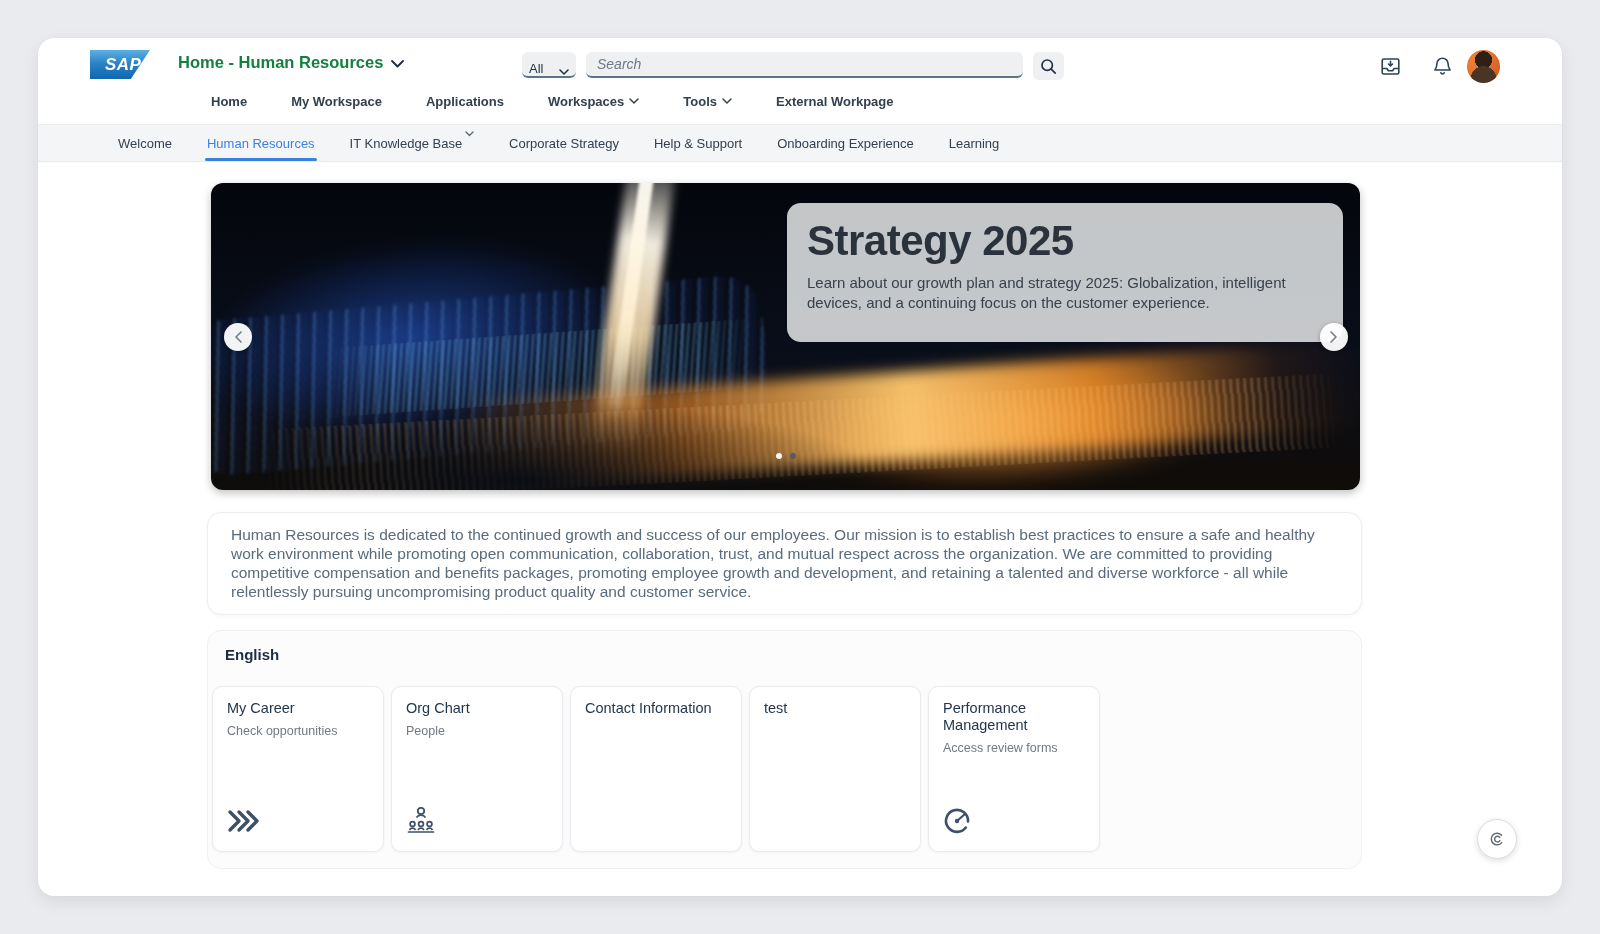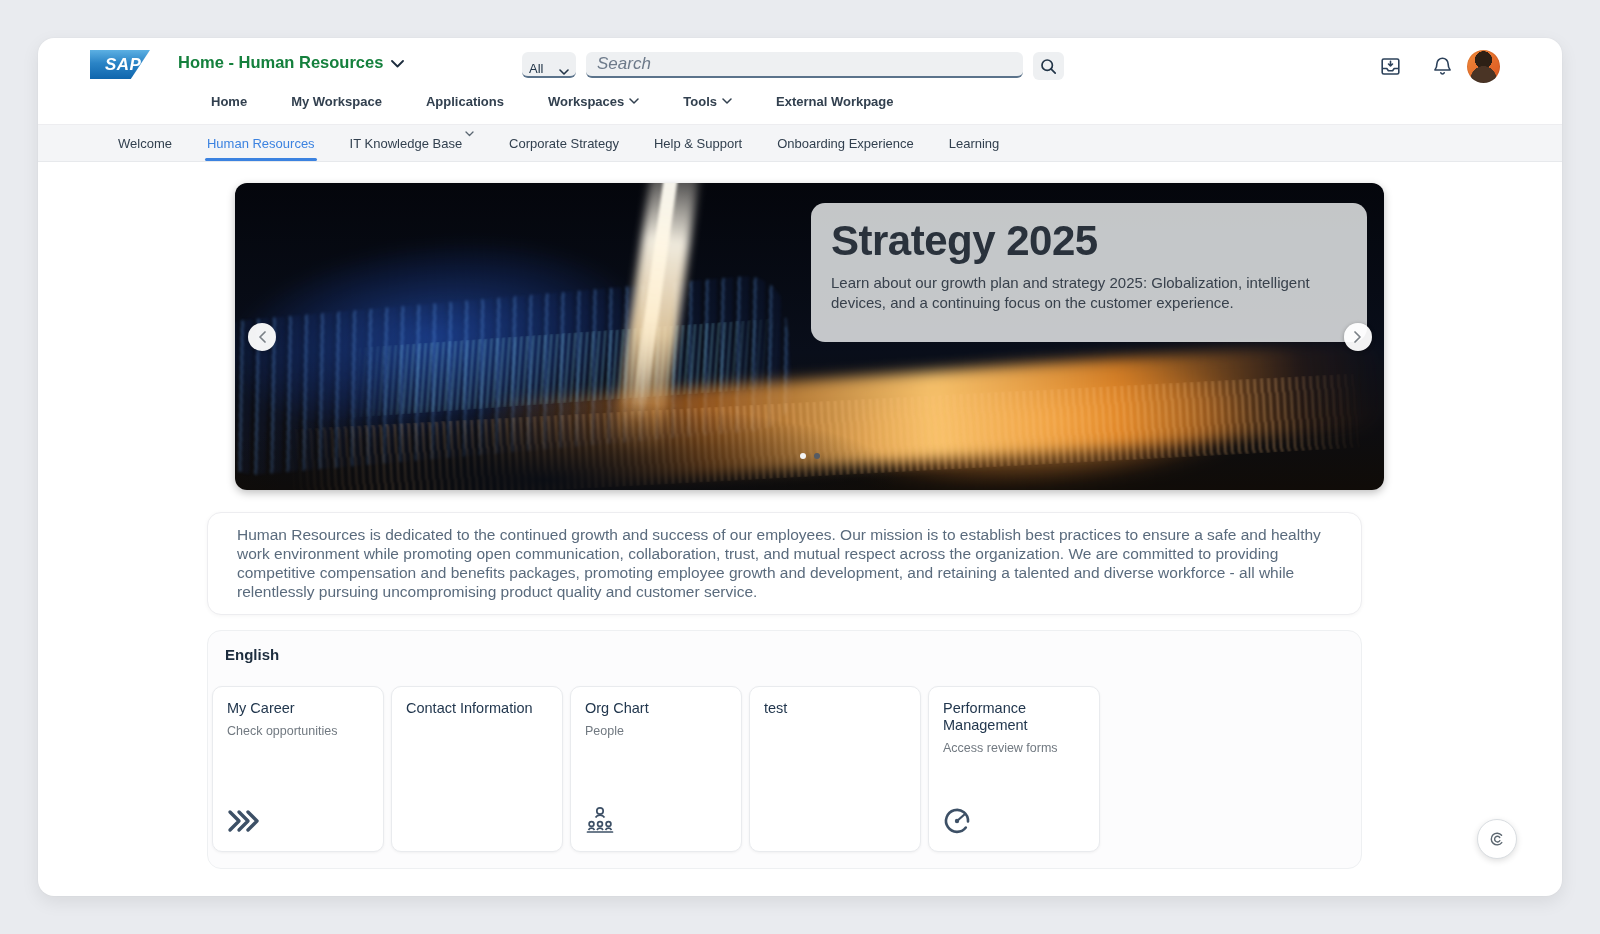--- a/index.html
+++ b/index.html
@@ -16,21 +16,21 @@
           display:flex; align-items:center; padding-left:15px; }
   .win-title { position:absolute; left:140px; top:15px; display:flex; align-items:center; gap:8px;
                font-size:16.5px; font-weight:700; color:#15803d; cursor:pointer; }
   .win-title svg { margin-top:2px; }
 
   .search-scope { position:absolute; left:484px; top:14px; width:54px; height:26px; background:#eef0f2;
                   border-radius:6px; border-bottom:2px solid #5b738b; display:flex; align-items:flex-end;
                   justify-content:space-between; padding:0 7px; font-size:13px; color:#223548; cursor:pointer; }
   .search-input { position:absolute; left:548px; top:14px; width:437px; height:26px; background:#eef0f2;
                   border:none; border-bottom:2px solid #5b738b; border-radius:6px; padding:0 11px;
-                  font-size:17px; color:#223548; font-family:"Liberation Sans",sans-serif; outline:none; }
+                  font-size:14px; color:#223548; font-family:"Liberation Sans",sans-serif; outline:none; }
   .search-input::placeholder { color:#6d7a8a; font-style:italic; }
   .search-btn { position:absolute; left:995px; top:14px; width:31px; height:28px; background:#eef0f2;
                 border:none; border-radius:6px; display:flex; align-items:center; justify-content:center;
                 color:#223548; cursor:pointer; }
 
   .hdr-icon { position:absolute; top:16px; width:24px; height:24px; display:flex; align-items:center;
               justify-content:center; color:#2c415a; cursor:pointer; background:none; border:none; }
   .hdr-icon.inbox { left:1340px; }
   .hdr-icon.bell  { left:1392px; }
   .avatar { position:absolute; left:1429px; top:12px; width:33px; height:33px; border-radius:50%; cursor:pointer;
@@ -50,21 +50,21 @@
             display:flex; align-items:center; padding-left:80px; gap:35px; font-size:13px; color:#32404f; }
   .subnav .sub-item { position:relative; cursor:pointer; display:flex; align-items:flex-start; gap:3px; }
   .subnav .sub-item.active { color:#3b82e0; }
   .subnav .sub-item.active::after { content:''; position:absolute; left:-2px; right:-2px; bottom:-10px;
             height:3px; border-radius:2px; background:#3b82e0; }
   .subnav .sup-chevron { color:#5a6772; margin-top:-5px; }
 
   
   .hero { position:absolute; left:173px; top:145px; width:1149px; height:307px; border-radius:12px;
           overflow:hidden; background:linear-gradient(180deg,#04060c 0%,#090e1a 55%,#100c08 100%);
-          box-shadow:0 3px 8px rgba(0,0,0,.25);margin-left:24px; }
+          box-shadow:0 3px 8px rgba(0,0,0,.25); }
   .hero .layer { position:absolute; }
   .t-blueglow  { left:-70px; top:30px; width:540px; height:250px; transform:rotate(-6deg); filter:blur(6px);
                  background:radial-gradient(closest-side, rgba(40,95,215,.55), rgba(25,60,150,.25) 55%, transparent 78%); }
   .t-bluelines { left:-25px; top:115px; width:580px; height:155px; transform:rotate(-5deg); filter:blur(1.5px);
                  opacity:.85; border-radius:40px;
                  background:repeating-linear-gradient(96deg, rgba(90,150,245,0) 0 5px, rgba(100,165,250,.5) 5px 7px, rgba(30,70,170,.12) 7px 16px); }
   .t-beam  { left:398px; top:-35px; width:48px; height:310px; transform:rotate(8deg); filter:blur(4px); border-radius:24px;
              background:linear-gradient(180deg, rgba(250,240,220,0), rgba(252,246,232,.95) 30%, rgba(255,225,175,.85) 60%, rgba(255,180,90,.35) 85%, transparent); }
   .t-beamcore { left:413px; top:-25px; width:14px; height:265px; transform:rotate(8deg); filter:blur(1.5px); border-radius:8px;
              background:linear-gradient(180deg, rgba(255,255,250,.95), rgba(255,240,210,.9) 60%, transparent); }
@@ -90,21 +90,21 @@
                background:rgba(255,255,255,.95); border:none; box-shadow:0 1px 4px rgba(0,0,0,.3);
                display:flex; align-items:center; justify-content:center; color:#7a8087; cursor:pointer; }
   .car-prev { left:13px; }  .car-next { left:1109px; }
   .car-dots { position:absolute; left:50%; bottom:31px; transform:translateX(-50%); display:flex; gap:8px; }
   .dot { width:6px; height:6px; border-radius:50%; background:#565b63; cursor:pointer; }
   .dot.active { background:#f4f5f6; }
 
   
   .intro-card { position:absolute; left:169px; top:474px; width:1155px; height:103px; background:#fff;
                 border:1px solid #ededf0; border-radius:14px; box-shadow:0 1px 4px rgba(0,0,0,.045);
-                padding:13px 24px 0 29px; font-size:15.5px; line-height:1.22; color:#5a6b7d; }
+                padding:13px 24px 0 23px; font-size:15.5px; line-height:1.22; color:#5a6b7d; }
 
   
   .tiles-panel { position:absolute; left:169px; top:592px; width:1155px; height:239px; background:#fcfcfd;
                  border:1px solid #eef0f2; border-radius:14px; }
   .panel-title { position:absolute; left:17px; top:15px; font-size:15px; font-weight:700; color:#1d2d3e; }
   .tiles { position:absolute; left:4px; top:55px; display:flex; gap:7px; }
   .tile { width:172px; height:166px; background:#fff; border:1px solid #e9ebee; border-radius:10px;
           box-shadow:0 1px 3px rgba(0,0,0,.05); padding:13px 14px; position:relative; cursor:pointer; }
   .tile-title { font-size:14.5px; color:#22374e; line-height:1.18; max-width:130px; }
   .tile-sub   { margin-top:7px; font-size:12.5px; color:#717981; }
@@ -259,44 +259,44 @@
         <div class="tile-sub">Check opportunities</div>
         <div class="tile-icon">
           <svg width="32" height="26" viewBox="0 0 32 26">
               <g fill="none" stroke="currentColor" stroke-width="3.4" stroke-linecap="round" stroke-linejoin="round">
                 <path d="M3 4l9 9-9 9"></path>
                 <path d="M12 4l9 9-9 9"></path>
                 <path d="M21 4l9 9-9 9"></path>
               </g>
             </svg>
         </div>
-      </div>
-
-      <div class="tile">
-        <div class="tile-title">Contact Information</div>
       </div>
 
       <div class="tile">
         <div class="tile-title">Org Chart</div>
         <div class="tile-sub">People</div>
         <div class="tile-icon">
           <svg width="30" height="30" viewBox="0 0 30 30">
               <g fill="none" stroke="currentColor" stroke-width="1.7">
                 <circle cx="15" cy="7" r="3.2"></circle>
                 <path d="M10.5 13.5c1-1.6 2.6-2.4 4.5-2.4s3.5.8 4.5 2.4"></path>
                 <circle cx="6.5" cy="20" r="2.4"></circle>
                 <circle cx="15" cy="20" r="2.4"></circle>
                 <circle cx="23.5" cy="20" r="2.4"></circle>
                 <path d="M3.5 26c.7-1.2 1.8-1.8 3-1.8s2.3.6 3 1.8M12 26c.7-1.2 1.8-1.8 3-1.8s2.3.6 3 1.8M20.5 26c.7-1.2 1.8-1.8 3-1.8s2.3.6 3 1.8"></path>
                 <path d="M2.5 28h25" stroke-linecap="round"></path>
               </g>
             </svg>
         </div>
       </div>
 
+      <div class="tile">
+        <div class="tile-title">Contact Information</div>
+      </div>
+
 
       <div class="tile">
         <div class="tile-title">test</div>
       </div>
 
       <div class="tile">
         <div class="tile-title">Performance Management</div>
         <div class="tile-sub">Access review forms</div>
         <div class="tile-icon">
           <svg width="30" height="30" viewBox="0 0 30 30">

